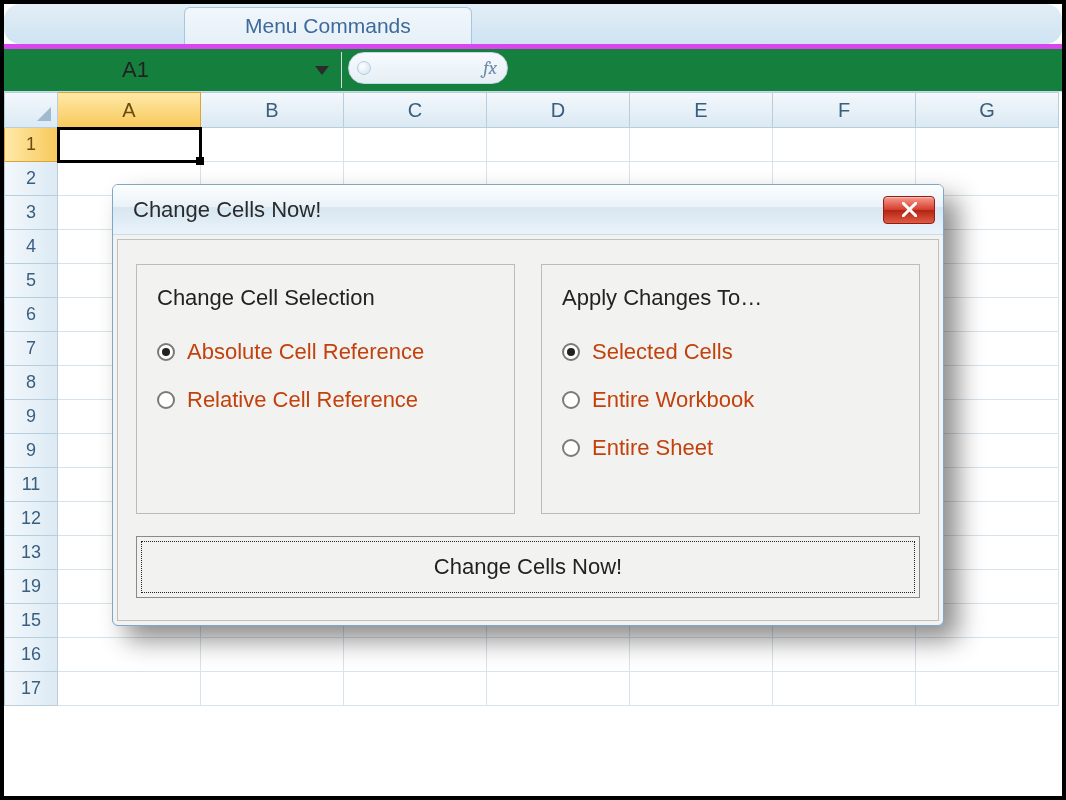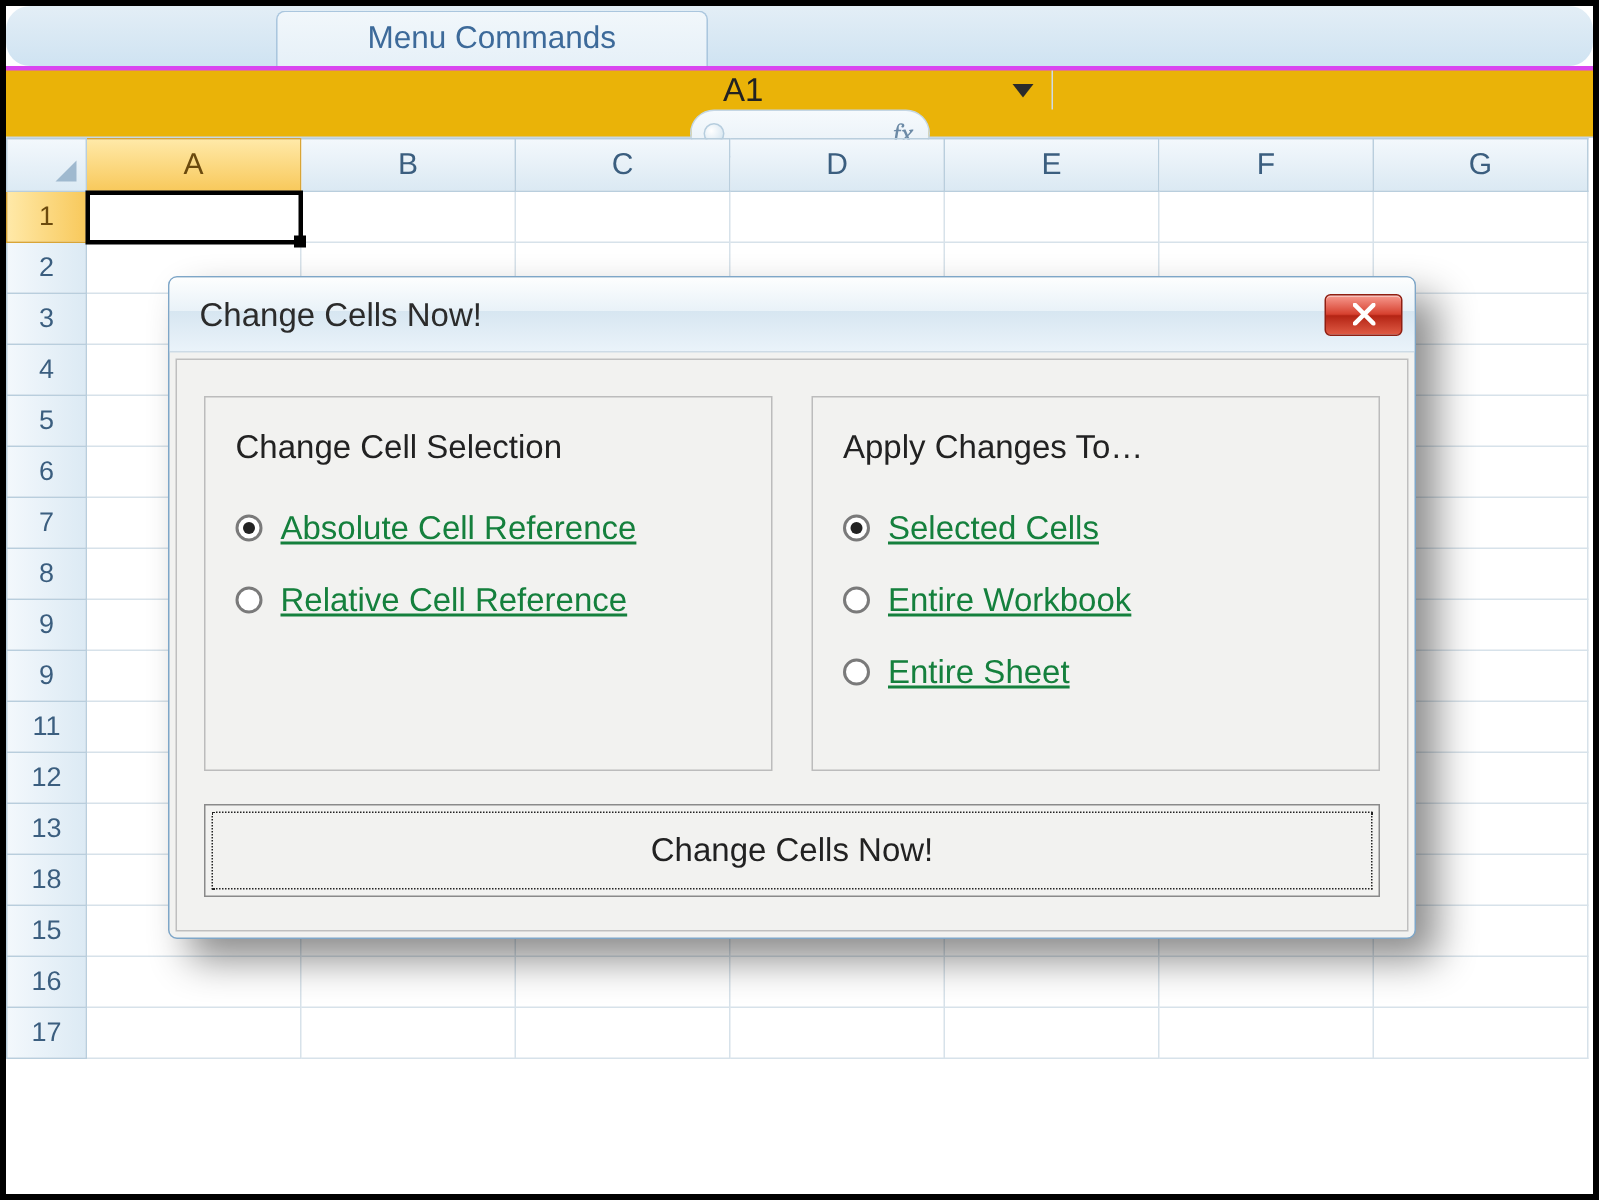--- a/index.html
+++ b/index.html
@@ -27,27 +27,26 @@
   color: #3d6a9a;
   background: linear-gradient(#f1f7fb, #e6f0f8);
   border: 1px solid #aac6de;
   border-bottom: none;
   border-radius: 6px 6px 0 0;
 }
 
 
 .formula-row {
   height: 48px;
-  background: #eab308;
-  border-top: 3px solid #d946ef;
+  background: #15803d;
+  border-top: 5px solid #d946ef;
   border-bottom: 1px solid #c7d8e6;
   display: flex;
   align-items: center;
   padding-left: 8px;
-  flex-direction: column;
 }
 .name-box {
   width: 330px;
   height: 36px;
   display: flex;
   align-items: center;
   justify-content: space-between;
   padding: 0 12px 0 110px;
   font-size: 22px;
   color: #222;
@@ -217,24 +216,23 @@
 .fset-legend {
   font-size: 22px;
   color: #222;
   margin-bottom: 28px;
 }
 .opt {
   display: flex;
   align-items: center;
   gap: 12px;
   font-size: 22px;
-  color: #15803d;
+  color: #c2410c;
   margin-bottom: 22px;
   cursor: pointer;
-  text-decoration: underline;
 }
 .opt .radio {
   width: 18px; height: 18px;
   border: 2px solid #7a7a7a;
   border-radius: 50%;
   display:flex; align-items:center; justify-content:center;
   background: #fff;
 }
 .opt .radio.checked::after {
   content:"";
@@ -410,21 +408,21 @@
         <div class="row-header">13</div>
         <div class="cell"></div>
         <div class="cell"></div>
         <div class="cell"></div>
         <div class="cell"></div>
         <div class="cell"></div>
         <div class="cell"></div>
         <div class="cell"></div>
       </div>
       <div class="row">
-        <div class="row-header">18</div>
+        <div class="row-header">19</div>
         <div class="cell"></div>
         <div class="cell"></div>
         <div class="cell"></div>
         <div class="cell"></div>
         <div class="cell"></div>
         <div class="cell"></div>
         <div class="cell"></div>
       </div>
       <div class="row">
         <div class="row-header">15</div>

